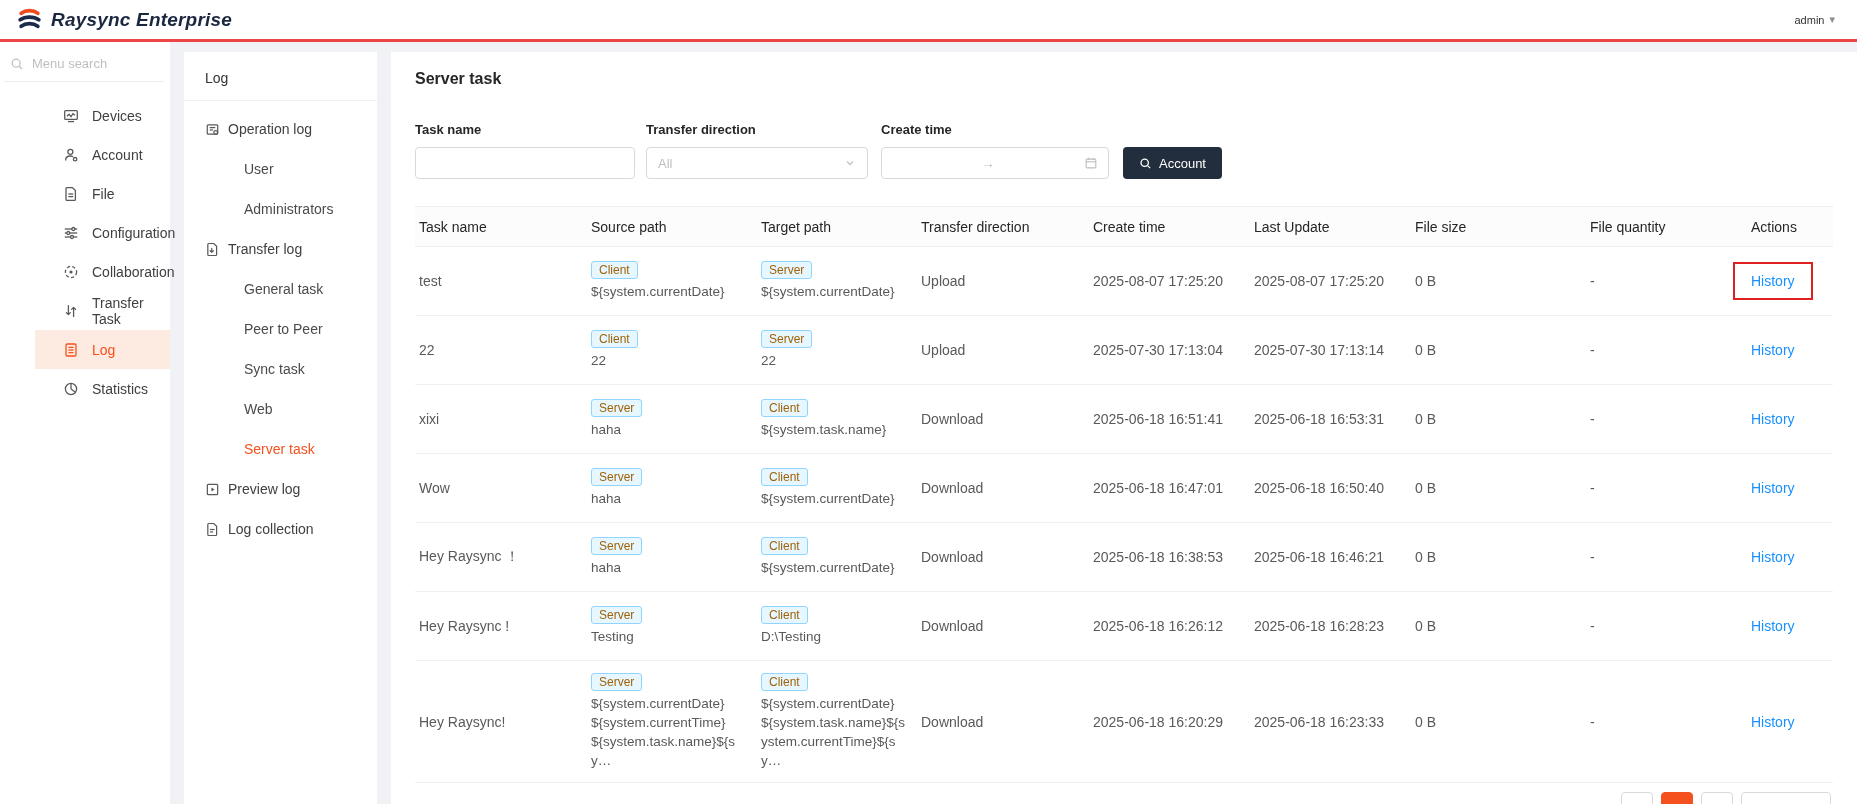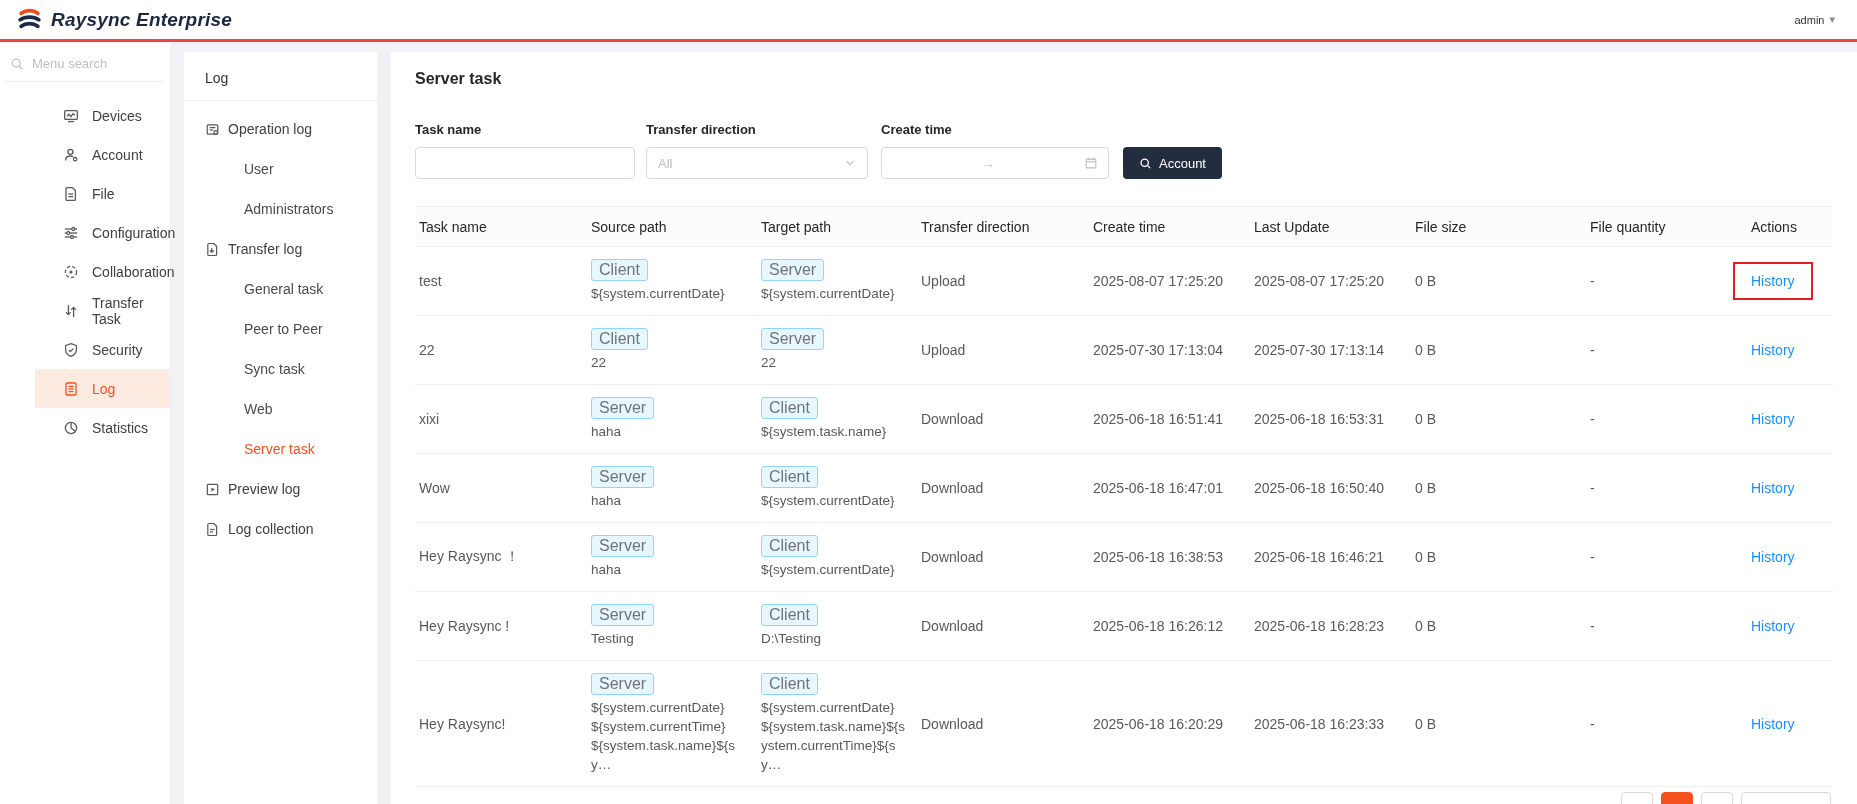--- a/index.html
+++ b/index.html
@@ -67,21 +67,21 @@
 
   
   table { width:100%; border-collapse:collapse; table-layout:fixed; margin-top:27px; }
   thead th { height:40px; text-align:left; font-size:14px; font-weight:500; color:#262626;
     background:#fcfcfc; border-top:1px solid #f0f0f0; border-bottom:1px solid #f0f0f0;
     padding:0 10px 0 4px; }
   tbody td { border-bottom:1px solid #f0f0f0; font-size:14px; color:#595959;
     padding:12px 10px 12px 4px; vertical-align:middle; }
   tbody tr { height:69px; }
   tbody tr.tall { height:112px; }
-  .tag { display:inline-block; font-size:16px; color:#737373; background:#e6f7ff;
+  .tag { display:inline-block; font-size:12px; color:#a16207; background:#e6f7ff;
     border:1px solid #91d5ff; border-radius:3px; padding:1px 7px; margin-bottom:3px; }
   .path { display:block; max-width:152px; word-break:break-all; line-height:19px; font-size:13.5px; }
   .hist { color:#1890ff; text-decoration:none; font-size:14px; cursor:pointer; }
   .hist-boxed { display:inline-block; border:2px solid #e02020; padding:9px 16px; margin-left:-18px; }
 
   
   .pagination { position:absolute; right:26px; top:740px; display:flex; gap:8px; }
   .pg-btn { width:32px; height:32px; border:1px solid #d9d9d9; background:#fff;
     border-radius:4px; cursor:pointer; }
   .pg-btn.pg-active { background:#f4511e; border-color:#f4511e; }
@@ -177,29 +177,20 @@
       </div>
       <div class="nav-item">
         <span class="ic">
           <svg width="16" height="16" viewBox="0 0 16 16" fill="none" stroke="currentColor" stroke-width="1.3" stroke-linecap="round">
             <path d="M5.4 2.6 v9 M5.4 11.6 l-2 -2 M5.4 11.6 l2 -2"></path>
             <path d="M10.6 13.4 v-9 M10.6 4.4 l-2 2 M10.6 4.4 l2 2"></path>
           </svg>
         </span>
         <span>Transfer Task</span>
       </div>
-      <div class="nav-item">
-        <span class="ic">
-          <svg width="16" height="16" viewBox="0 0 16 16" fill="none" stroke="currentColor" stroke-width="1.3" stroke-linejoin="round">
-            <path d="M8 1.6 l5.4 1.9 v4 c0 3.4 -2.4 5.7 -5.4 6.9 -3 -1.2 -5.4 -3.5 -5.4 -6.9 v-4 z"></path>
-            <polyline points="5.8,8 7.4,9.6 10.3,6.6"></polyline>
-          </svg>
-        </span>
-        <span>Security</span>
-      </div>
       <div class="nav-item active">
         <span class="ic">
           <svg width="16" height="16" viewBox="0 0 16 16" fill="none" stroke="currentColor" stroke-width="1.3">
             <rect x="3" y="2" width="10" height="12" rx="1.2"></rect>
             <line x1="5.5" y1="5.4" x2="10.5" y2="5.4"></line>
               <line x1="5.5" y1="8" x2="10.5" y2="8"></line>
             <line x1="5.5" y1="10.6" x2="10.5" y2="10.6"></line>
           </svg>
         </span>
         <span>Log</span>

